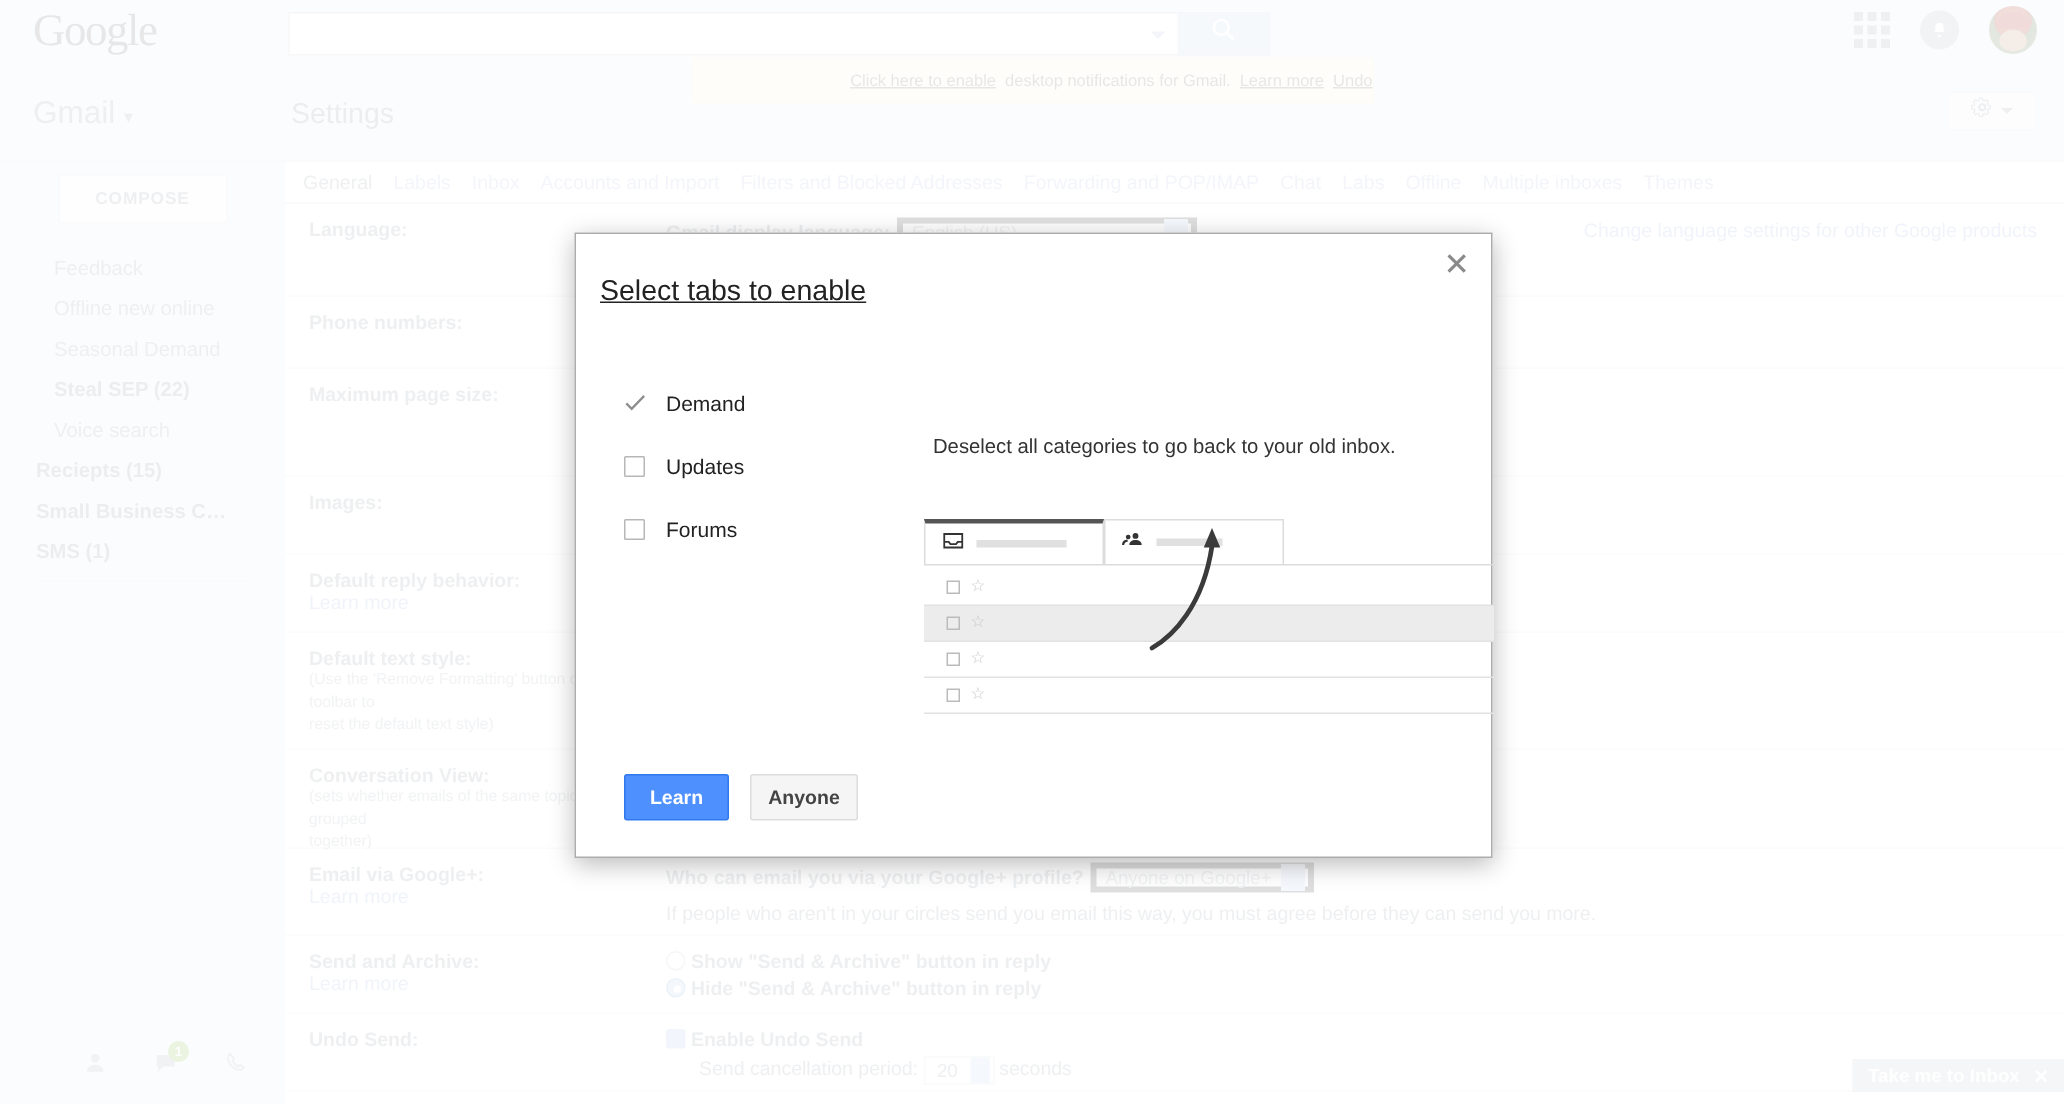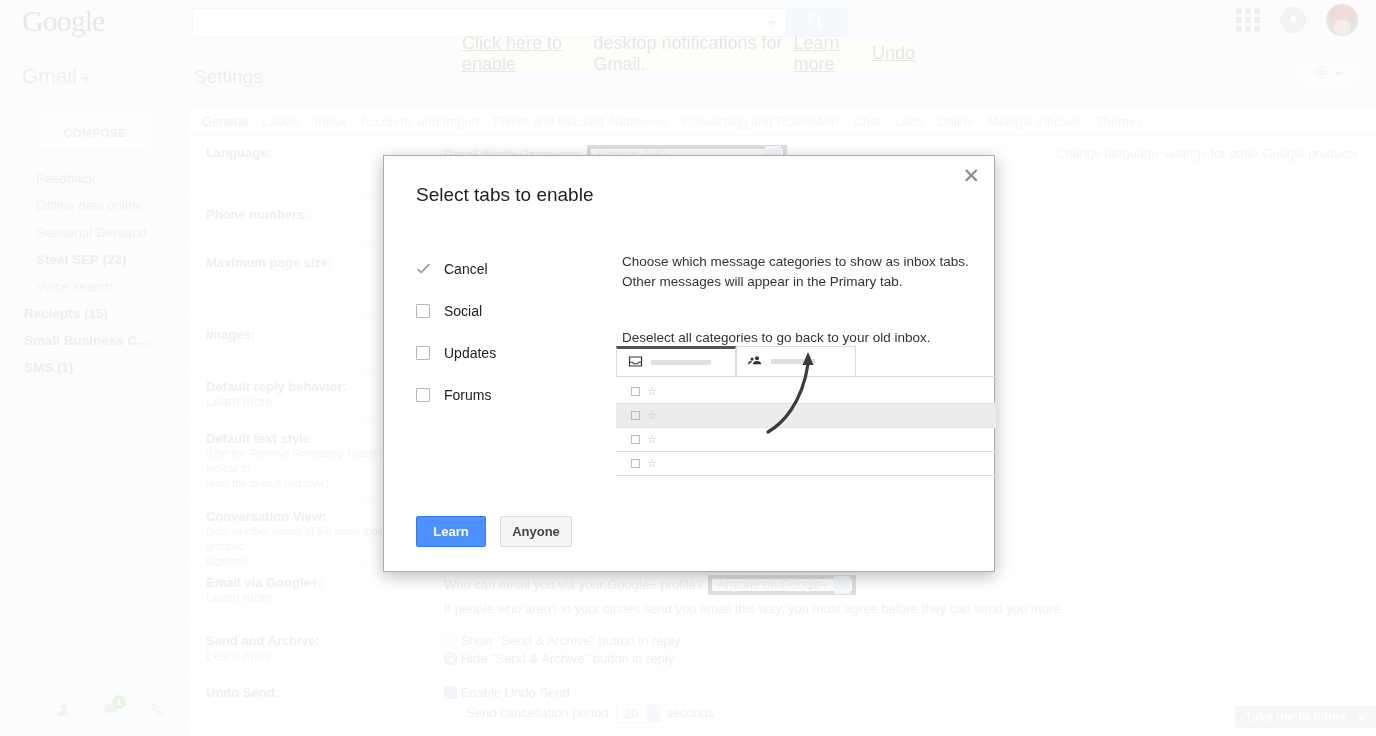--- a/index.html
+++ b/index.html
@@ -93,22 +93,22 @@
   .gear-box svg { width: 15px; height: 15px; }
   .gear-caret {
     width: 0; height: 0; border-left: 4px solid transparent;
     border-right: 4px solid transparent; border-top: 4px solid #9aa3af;
   }
 
   
   .notif {
     position: absolute; left: 461px; top: 38px; width: 455px; height: 31px;
     background: #fdf8e3; border: 1px solid #f3ead0;
-    display: flex; align-items: center; justify-content: space-between; gap: 6px;
-    font-size: 18px; color: #6b6b63; z-index: 5;
+    display: flex; align-items: center; justify-content: flex-end; gap: 6px;
+    font-size: 11px; color: #6b6b63; z-index: 5;
   }
   .notif u { text-decoration: underline; }
 
   
   .side {
     position: absolute; left: 0; top: 108px; width: 190px; bottom: 0;
     background: #e8f0fb;
   }
   .compose {
     margin: 8px auto 0; width: 113px; height: 33px; background: #fafafa;
@@ -146,21 +146,21 @@
 
   
   .sbody { position: absolute; left: 190px; top: 136px; right: 0; bottom: 0; background: #fff; }
   .srow { display: flex; border-bottom: 1px solid #ebedf0; padding: 9px 0 9px 16px; }
   .scell-l { width: 238px; flex-shrink: 0; }
   .scell-r { flex: 1; padding-right: 14px; }
   .slabel { font-size: 13px; font-weight: bold; color: #9aa3af; }
   .slearn { font-size: 13px; color: #a7bbe8; }
   .shint { font-size: 10.5px; color: #b0b7c2; line-height: 15px; }
   .stext { font-size: 13px; color: #9aa3af; }
-  .stext.b { font-weight: normal; }
+  .stext.b { font-weight: bold; }
   .ssel {
     display: inline-flex; align-items: center; height: 20px; border: 4px solid #404040;
     background: #fafbfc; font-size: 12.5px; color: #aab1bb; padding: 0 2px 0 6px; vertical-align: middle;
   }
   .ssel-arrow { width: 16px; height: 18px; background: #c3d5f2; margin-left: 6px; }
   .sradio { width: 13px; height: 13px; border-radius: 50%; border: 1px solid #c7ccd4; display: inline-block; vertical-align: -2px; }
   .sradio.on { border-color: #8ab2ea; background: #bcd4f5; position: relative; }
   .sradio.on::after { content:""; position:absolute; left:4px; top:4px; width:5px; height:5px; border-radius:50%; background:#fff; }
   .scheck { width: 13px; height: 13px; background: #aecbf2; display: inline-block; vertical-align: -2px; border-radius: 2px; }
   .snum {
@@ -182,22 +182,22 @@
   #modal {
     position: absolute; left: 383px; top: 155px; width: 612px; height: 417px;
     background: #fff; border: 1px solid #acacac;
     box-shadow: 0 4px 16px rgba(0,0,0,0.28);
   }
   .m-close {
     position: absolute; right: 14px; top: 10px; font-size: 21px; color: #8a8a8a;
     cursor: pointer; line-height: 1; font-family: "DejaVu Sans", sans-serif;
   }
   .m-title {
-    position: absolute; left: 32px; top: 28px;
-    font-size: 19px; color: #222; font-weight: normal;
+    position: absolute; left: 16px; top: 28px;
+    font-size: 19px; color: #222; font-weight: normal; text-decoration: underline;
   }
   .m-left { position: absolute; left: 32px; top: 92px; width: 200px; }
   .m-opt { height: 42px; display: flex; align-items: center; gap: 14px; }
   .m-box {
     width: 14px; height: 14px; border: 1px solid #b7b7b7; background: #fff;
     flex-shrink: 0; border-radius: 1px;
   }
   .m-tick { width: 14px; height: 14px; flex-shrink: 0; position: relative; }
   .m-tick svg { position: absolute; left: -1px; top: -2px; width: 17px; height: 17px; }
   .m-opt-label { font-size: 14px; color: #222; }
@@ -486,38 +486,33 @@
   <div class="m-close">✕</div>
   <div class="m-title">Select tabs to enable</div>
 
   <div class="m-left">
     <div class="m-opt">
       <span class="m-tick">
         <svg viewBox="0 0 20 20">
             <path d="M3 10.5l4.2 4.2L17 4.6" fill="none" stroke="#8e8e8e" stroke-width="1.8"></path>
           </svg>
       </span>
-      <span class="m-opt-label">Cancel</span>
-    </div>
-    <div class="m-opt">
-      <span class="m-box"></span>
-      <span class="m-opt-label">Social</span>
+      <span class="m-opt-label">Demand</span>
     </div>
     <div class="m-opt">
       <span class="m-box"></span>
       <span class="m-opt-label">Updates</span>
     </div>
     <div class="m-opt">
       <span class="m-box"></span>
       <span class="m-opt-label">Forums</span>
     </div>
   </div>
 
   <div class="m-right">
-    <div class="m-para">Choose which message categories to show as inbox tabs. Other messages will appear in the Primary tab.</div>
     <div class="m-para second">Deselect all categories to go back to your old inbox.</div>
   </div>
 
   <div class="illus">
     <div class="il-rule"></div>
     <div class="il-tabs">
       <div class="il-tab sel">
         <span>
           <svg viewBox="0 0 20 16">
               <path d="M2 2h16v12H2z" fill="none" stroke="#333" stroke-width="1.6"></path>

